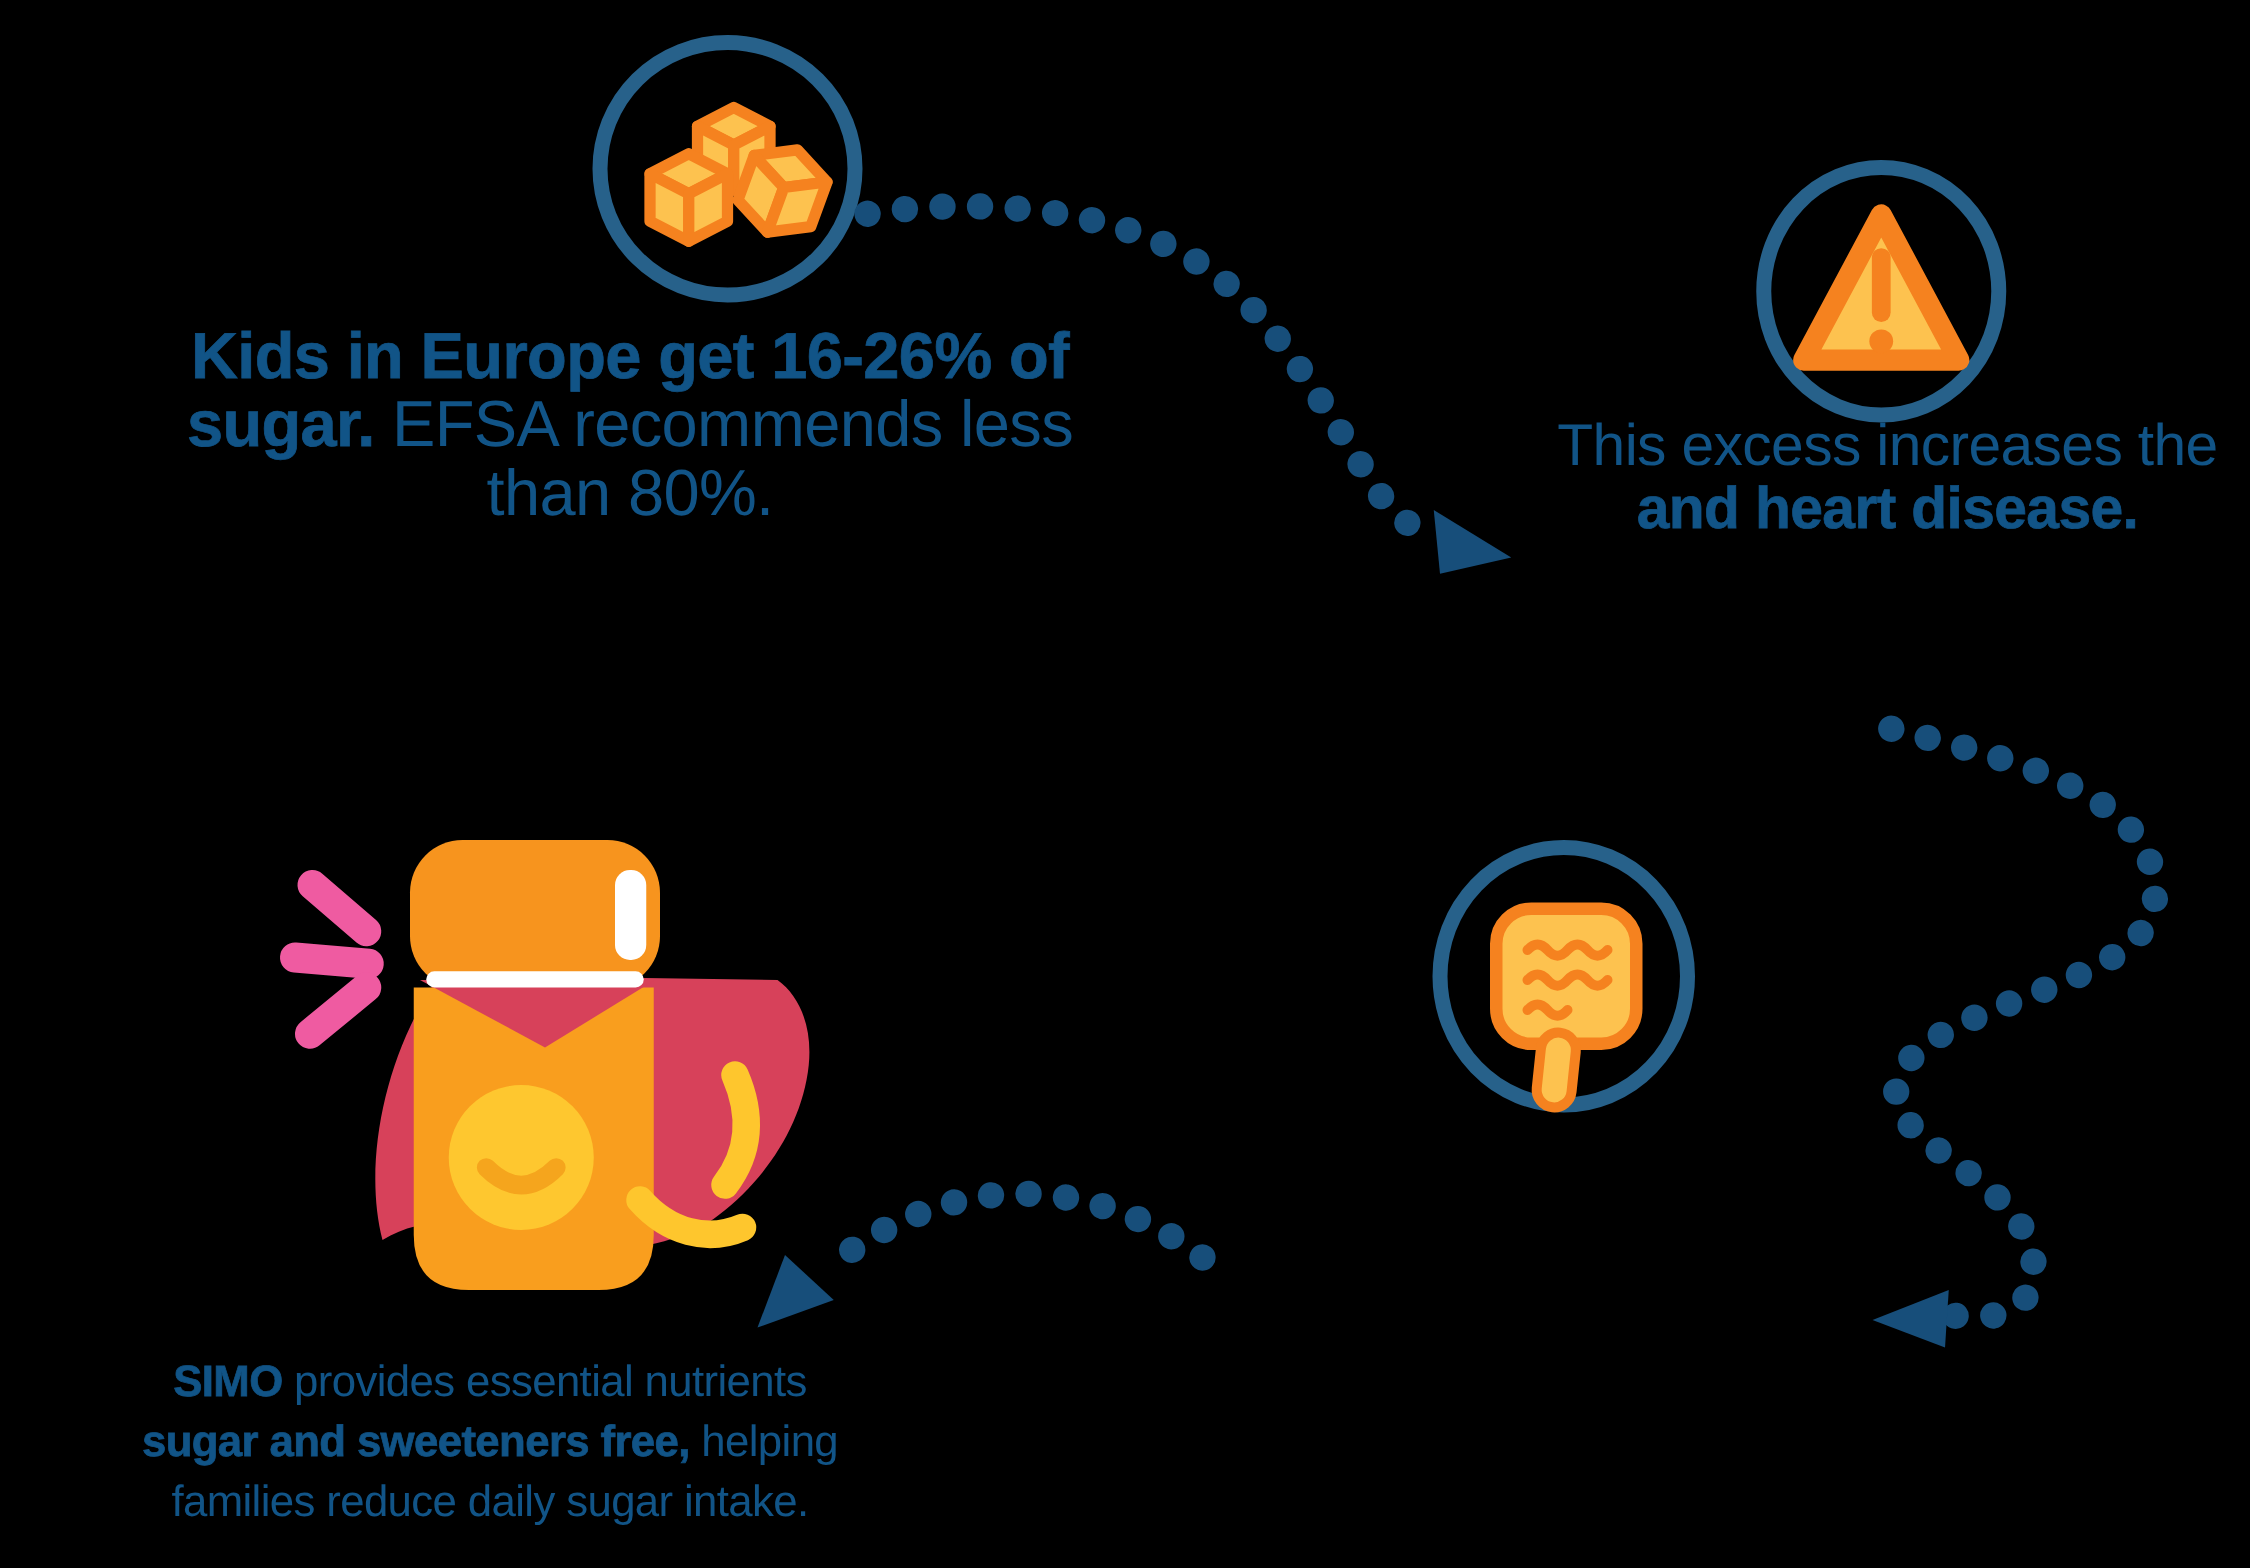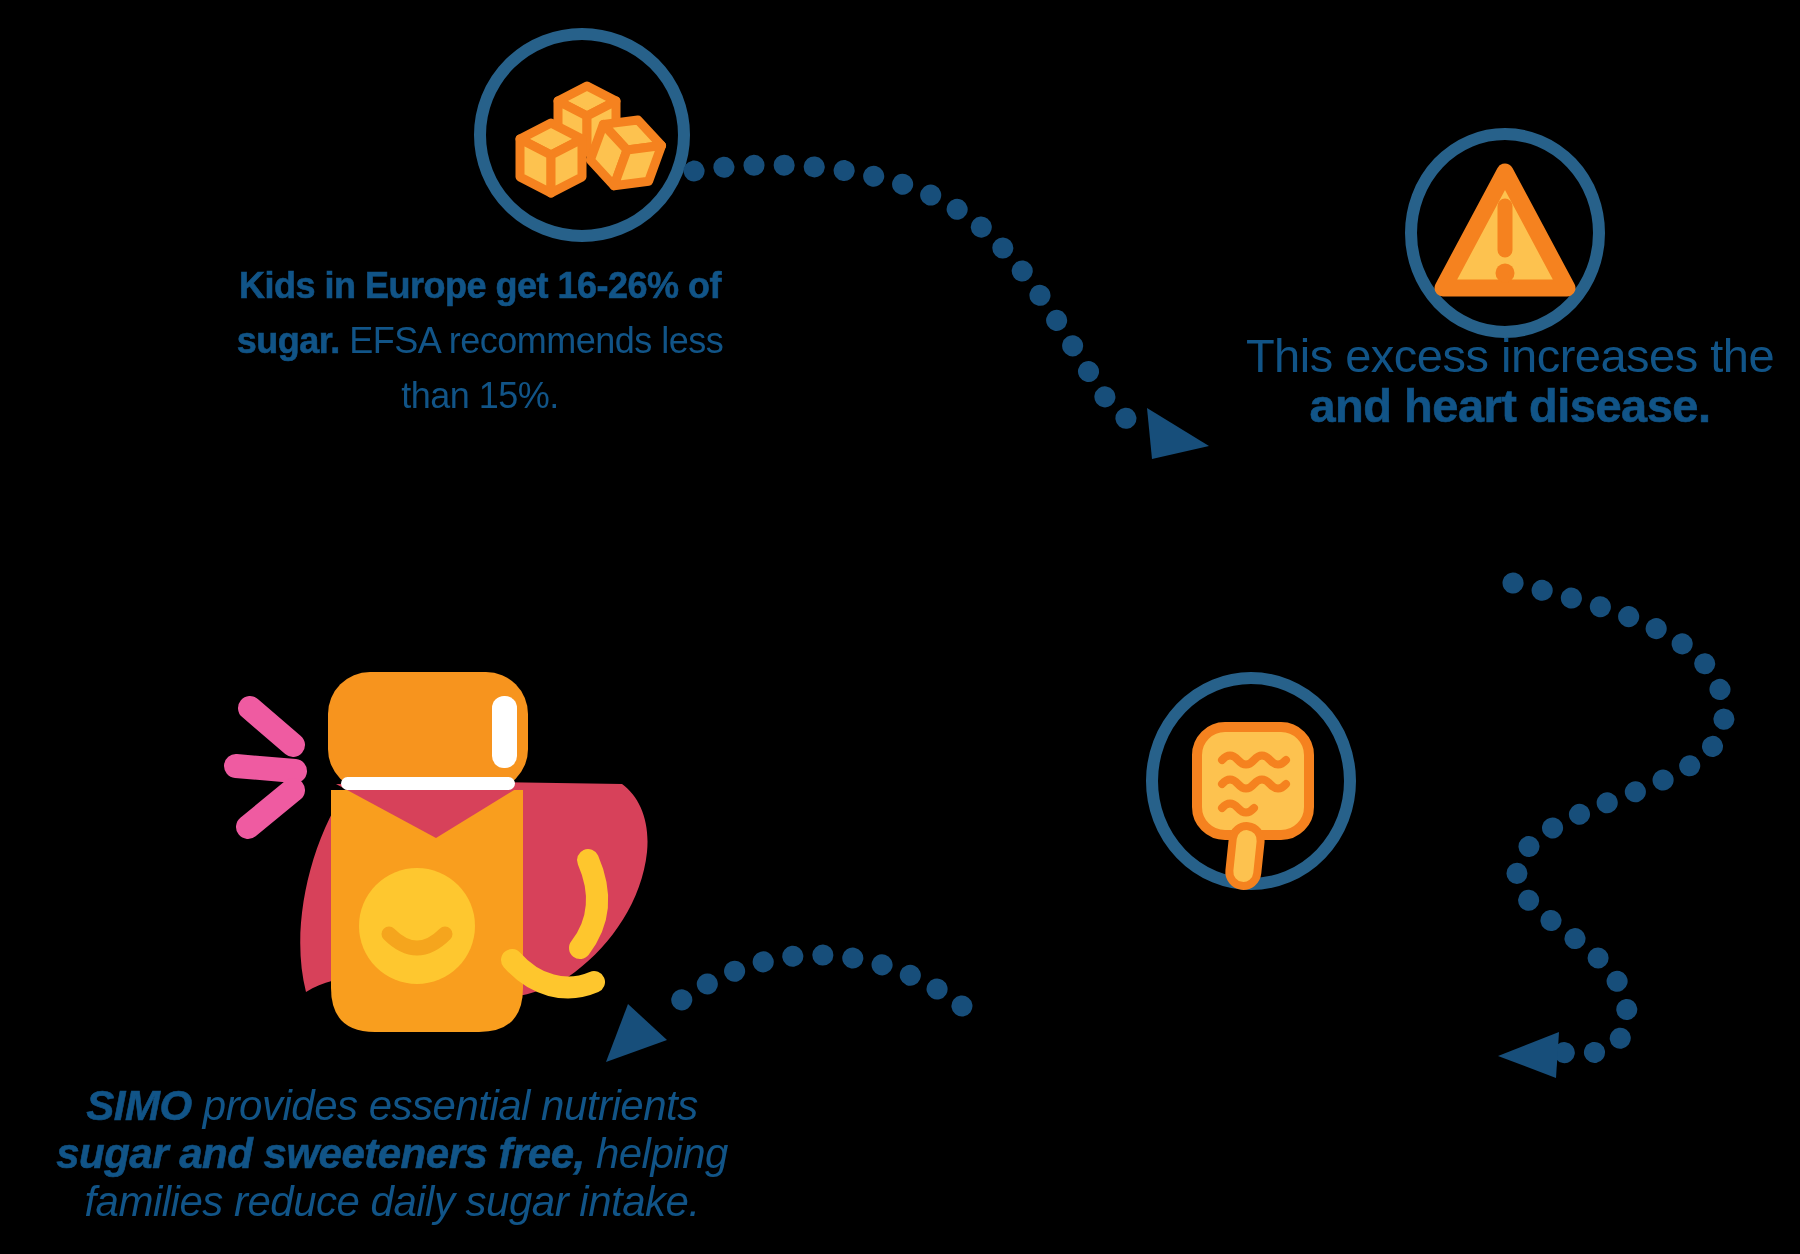--- a/index.html
+++ b/index.html
@@ -29,24 +29,24 @@
   .arrow{fill:var(--navy);stroke:none;}
   .ofill{fill:var(--icon_fill);stroke:var(--orange);stroke-linejoin:round;}
   .oline{fill:none;stroke:var(--orange);stroke-linecap:round;}
   .odot{fill:var(--orange);}
   .caption{
     position:absolute;transform:translateX(-50%);text-align:center;
     color:var(--text_blue);font-weight:400;letter-spacing:-0.5px;
   }
   .caption .line{white-space:nowrap;}
   .caption .b{font-weight:700;-webkit-text-stroke:0.6px currentColor;}
-  .cap1{left:480px;top:258px;font-size:36px;line-height:55px;}
+  .cap1{left:504px;top:258px;font-size:52px;line-height:55px;}
   .cap2{left:1510px;top:331px;font-size:47px;line-height:50px;}
   .cap3{left:1190px;top:903px;font-size:43px;line-height:56px;}
-  .cap4{left:392px;top:1082px;font-size:42px;line-height:48px;font-style:italic;}
+  .cap4{left:392px;top:1082px;font-size:35px;line-height:48px;}
 </style>
 </head>
 <body>
 
 <div id="stage">
 
   <svg id="art" viewBox="0 0 1800 1254" xmlns="http://www.w3.org/2000/svg">
 
     <ellipse class="circ" cx="582" cy="135" rx="102" ry="101"></ellipse>
     <g stroke-width="9">
@@ -105,21 +105,21 @@
       <g stroke="var(--swoosh_yellow)" stroke-width="22" stroke-linecap="round" fill="none">
         <path d="M588,860 C602,892 600,922 580,948"></path>
         <path d="M512,960 C535,986 566,994 594,982"></path>
       </g>
     </g>
   </svg>
 
   <div class="caption cap1">
       <div class="line"><span class="b">Kids in Europe get 16-26% of</span></div>
       <div class="line"><span class="b">sugar.</span><span> EFSA recommends less</span></div>
-      <div class="line"><span>than 15%.</span></div>
+      <div class="line"><span>than 80%.</span></div>
     </div>
   <div class="caption cap2">
       <div class="line"><span>This excess increases the</span></div>
       <div class="line"><span class="b">and heart disease.</span></div>
     </div>
   <div class="caption cap4">
       <div class="line"><span class="b">SIMO</span><span> provides essential nutrients</span></div>
       <div class="line"><span class="b">sugar and sweeteners free,</span><span> helping</span></div>
       <div class="line"><span>families reduce daily sugar intake.</span></div>
     </div>

